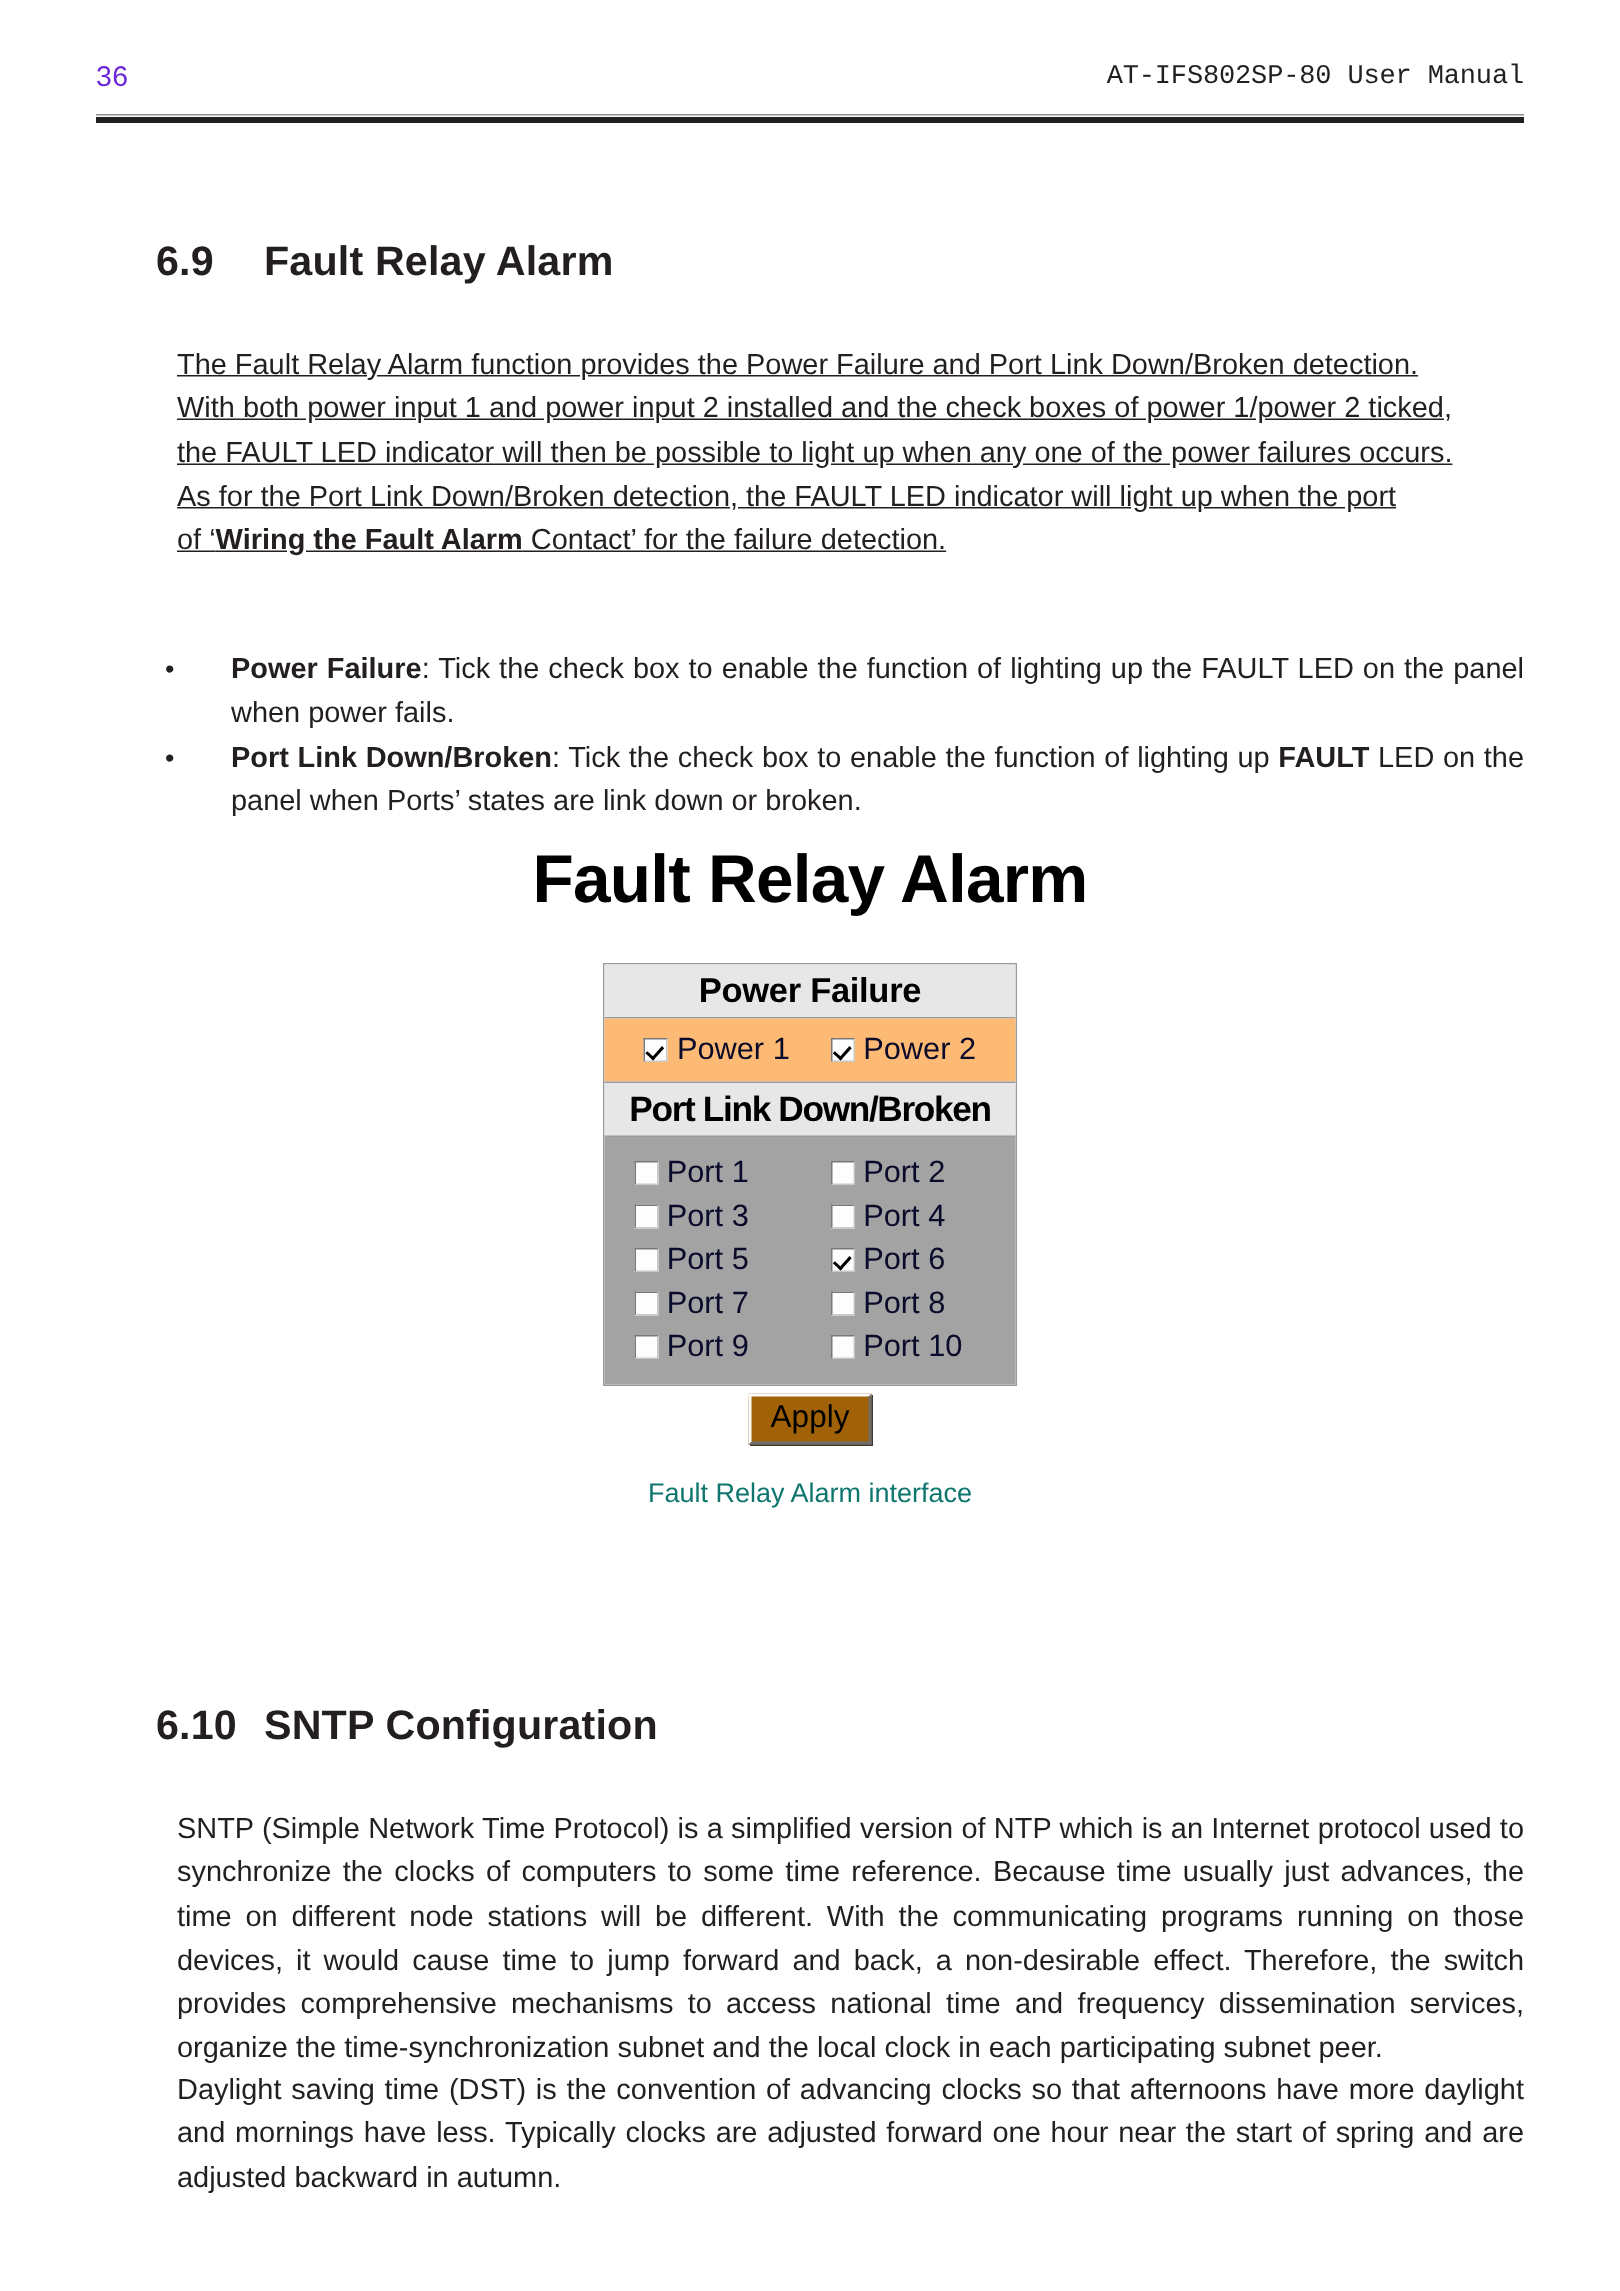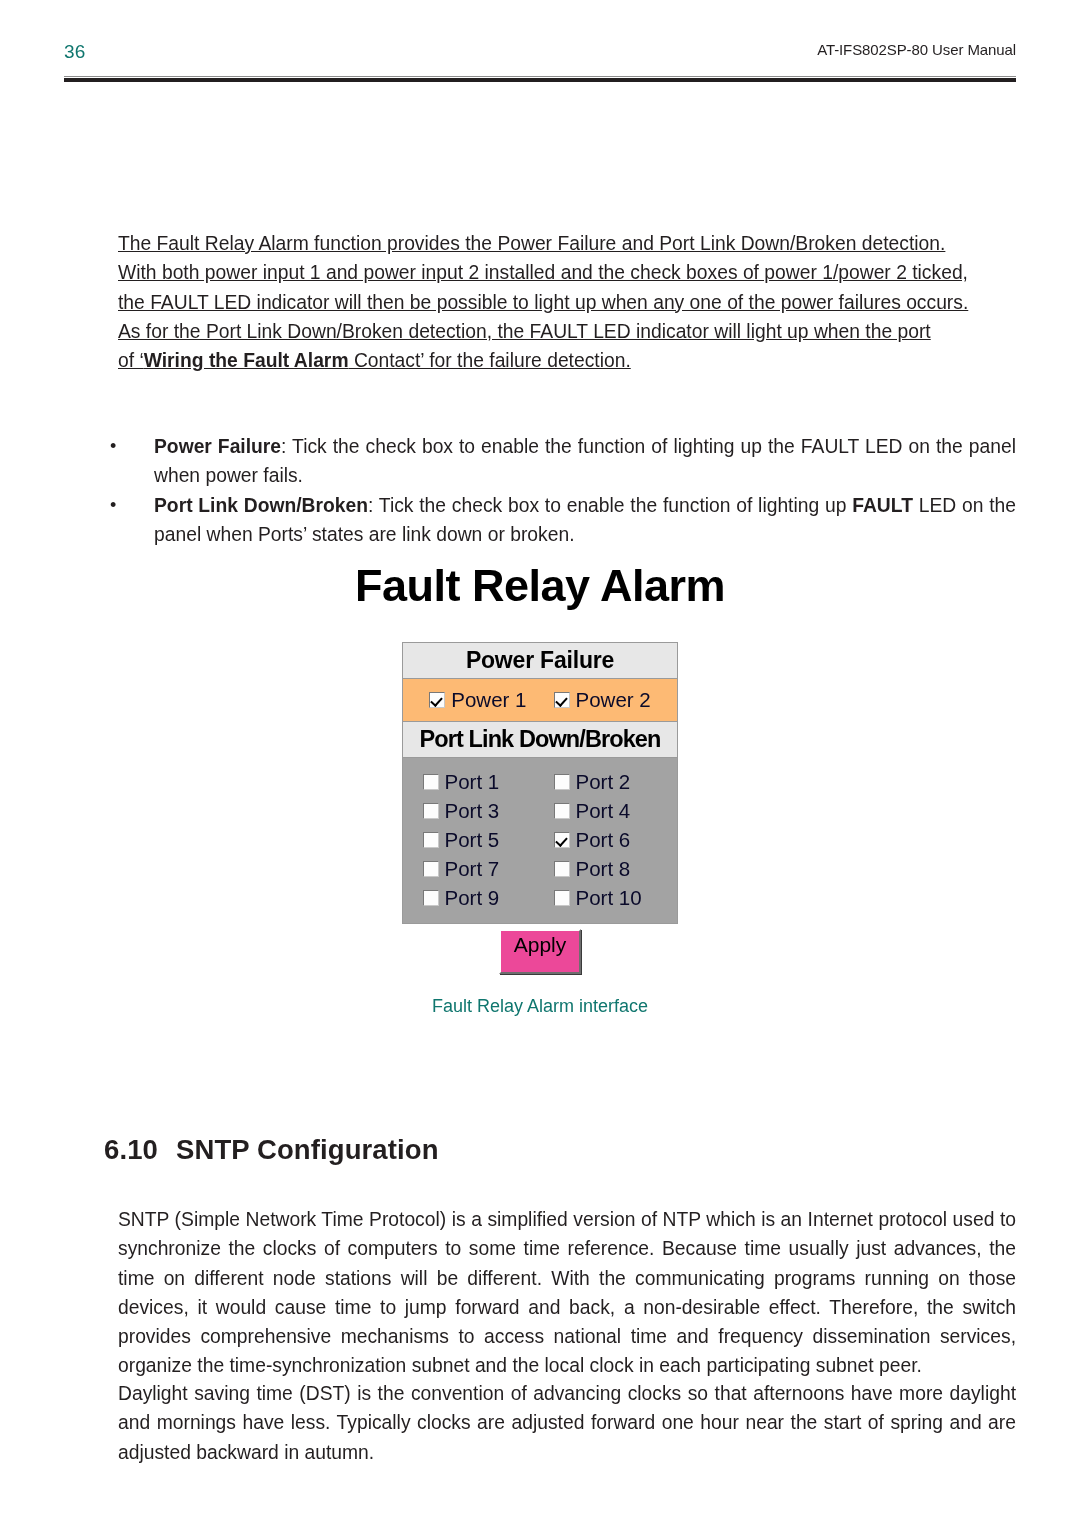--- a/index.html
+++ b/index.html
@@ -30,26 +30,26 @@
     top: 42px;
     height: 34px;
     display: flex;
     align-items: flex-start;
     justify-content: space-between;
   }
   .page-number {
     font-family: "Liberation Sans", sans-serif;
     font-size: 19px;
     letter-spacing: 0.2px;
-    color: #0f766e;
+    color: #6d28d9;
     line-height: 1;
   }
   .manual-title {
-    font-family: Liberation Sans, sans-serif;
-    font-size: 15px;
+    font-family: Liberation Mono, monospace;
+    font-size: 18px;
     color: #231f20;
     line-height: 1;
     letter-spacing: -0.1px;
   }
   .header-rule {
     position: absolute;
     left: 64px;
     right: 64px;
     top: 76px;
     height: 6px;
@@ -228,26 +228,26 @@
 
   .apply-wrap {
     margin-top: 5px;
     display: flex;
     justify-content: center;
   }
   .apply-button {
     font-family: "Liberation Sans", sans-serif;
     font-size: 21px;
     color: #000;
-    background: #ec4899;
+    background: #a16207;
     border-top: 2px solid #ffffff;
     border-left: 2px solid #ffffff;
     border-right: 2px solid #6e6e6e;
     border-bottom: 2px solid #6e6e6e;
-    padding: 1px 13px 14px 13px;
+    padding: 1px 13px 3px 13px;
     line-height: 26px;
     box-shadow: 1px 1px 0 #3a3a3a;
   }
 
   .figure-caption {
     margin-top: 19px;
     font-family: "Liberation Sans", sans-serif;
     font-size: 18px;
     color: #0f766e;
     line-height: 26px;
@@ -260,20 +260,23 @@
 
   <div class="page-header">
     <div class="page-number">36</div>
     <div class="manual-title">AT-IFS802SP-80 User Manual</div>
   </div>
   <div class="header-rule">
     <div class="thin"></div>
     <div class="thick"></div>
   </div>
 
+  <div class="section-heading" id="heading-69">
+    <span class="num">6.9</span><span>Fault Relay Alarm</span>
+  </div>
 
   <div class="body-text" id="para-intro">
     <p><span>The Fault Relay Alarm function provides the Power Failure and Port Link Down/Broken detection.</span></p>
     <p><span>With both power input 1 and power input 2 installed and the check boxes of power 1/power 2 ticked,</span></p>
     <p><span>the FAULT LED indicator will then be possible to light up when any one of the power failures occurs.</span></p>
     <p><span>As for the Port Link Down/Broken detection, the FAULT LED indicator will light up when the port</span></p>
     <p class="last-line"><span>of ‘</span><b>Wiring the Fault Alarm</b><span> Contact’ for the failure detection.</span></p>
   </div>
 
   <div class="bullet-list">

